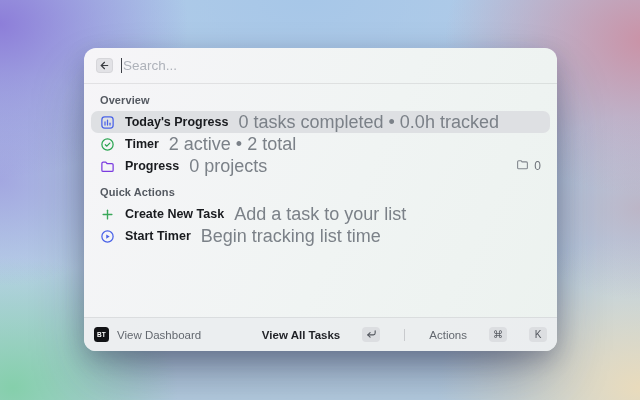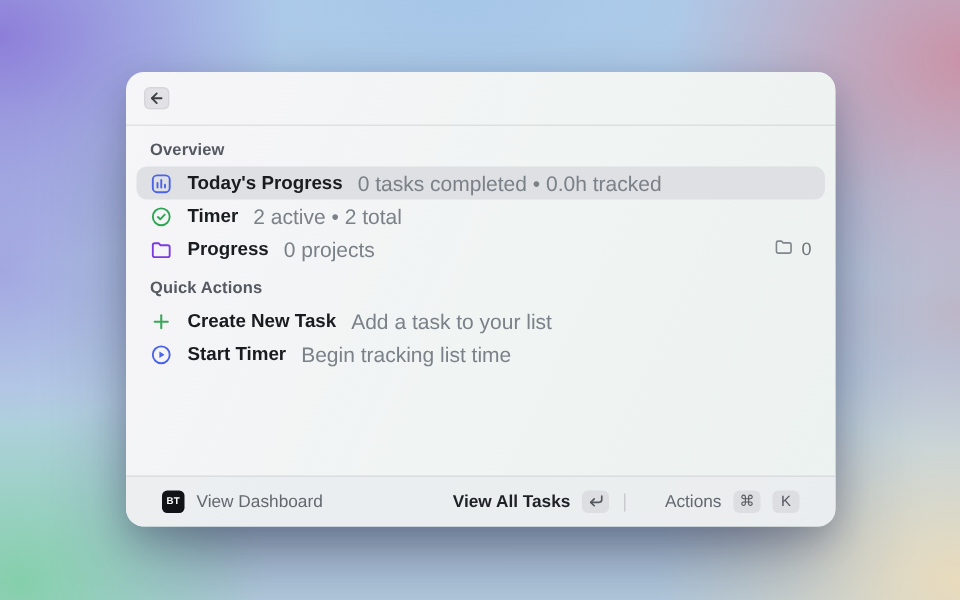--- a/index.html
+++ b/index.html
@@ -45,54 +45,58 @@
     padding:5px 9px 4px; height:22px; }
   .section-label { font-size:11px; font-weight:700; color:#545961; letter-spacing:0.1px; }
   .section-sub { font-size:11px; color:#a2a7ae; }
   .qa-header { margin-top:4px; }
   .row { display:flex; align-items:center; gap:10px; height:22px;
     padding:0 9px; border-radius:7px; cursor:pointer; }
   .row.selected { background:#dee0e3; }
   .row-icon { flex:none; width:15px; height:15px; display:flex;
     align-items:center; justify-content:center; }
   .row-title { font-size:12.5px; font-weight:700; color:#191b1f; white-space:nowrap; }
-  .row-sub { font-size:14px; color:#7b8188; white-space:nowrap; }
+  .row-sub { font-size:18px; color:#7b8188; white-space:nowrap; }
   .row-accessory { margin-left:auto; display:flex; align-items:center; gap:5px;
     color:#6e737a; font-size:12px; }
 
   
   .footer { flex:none; height:34px; display:flex; align-items:center;
-    padding:0 24px; gap:8px; background:rgba(234,236,238,0.85);
+    padding:0 10px; gap:8px; background:rgba(234,236,238,0.85);
     border-top:1px solid rgba(0,0,0,0.07); }
   .app-badge { flex:none; width:15px; height:15px; border-radius:3.5px;
     background:#121316; color:#fff; font-size:6.5px; font-weight:700;
     display:flex; align-items:center; justify-content:center; letter-spacing:0.2px;
     cursor:pointer; }
   .footer-left-label { font-size:11.5px; color:#63686f; }
-  .footer-right { margin-left:auto; display:flex; align-items:center; gap:8px; }
+  .footer-right { margin-left:auto; display:flex; align-items:center; gap:22px; }
   .footer-action-primary { font-size:11.5px; font-weight:700; color:#1f2126; cursor:pointer; }
-  .footer-action-secondary { font-size:11.5px; color:#63686f; cursor:pointer;margin-left:16px; }
+  .footer-action-secondary { font-size:11.5px; color:#63686f; cursor:pointer; }
   .key-badge { min-width:18px; height:15px; padding:0 3px; border-radius:4px;
     background:#dcdee1; color:#53575e; font-size:10px; display:flex;
     align-items:center; justify-content:center; cursor:pointer; }
   .vdivider { width:1px; height:12px; background:#c8cacd; margin:0 2px; }
 </style>
 </head>
 <body>
 
 <div class="window">
 
   <div class="search-bar">
     <div class="back-btn">
       <span>
         <svg width="11" height="11" viewBox="0 0 24 24" fill="none" stroke="#3a3d42" stroke-width="2.6" stroke-linecap="round" stroke-linejoin="round">
             <path d="M19 12H5"></path>
             <path d="M12 19l-7-7 7-7"></path>
           </svg>
       </span>
+    </div>
+    <div class="search-wrap">
+      <span class="caret"></span>
+      <input class="search-input" type="text" placeholder="Search..." style="">
     </div>
   </div>
 
   <div class="list">
 
     <div class="section-header">
       <span class="section-label">Overview</span>
     </div>
 
     <div class="row selected">

